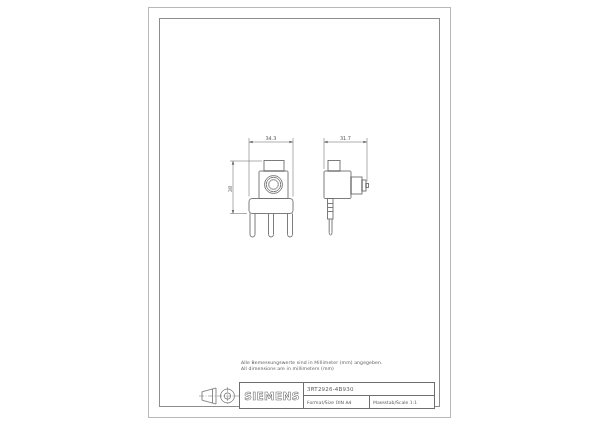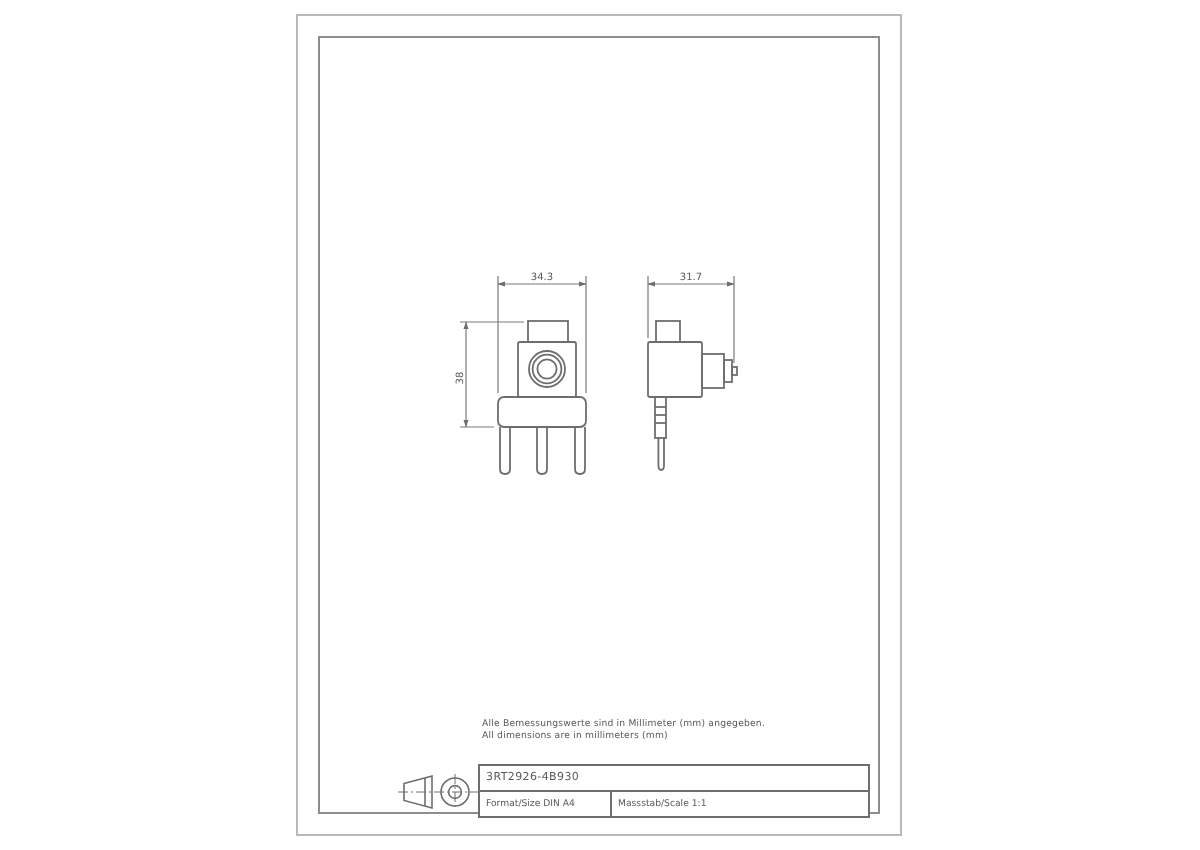--- a/index.html
+++ b/index.html
@@ -120,20 +120,25 @@
       <line x1="226.5" y1="386" x2="226.5" y2="404" stroke-width="0.5" stroke-dasharray="5 1.5 1 1.5"></line>
     </g>
   </svg>
 
   <div class="notes">
     <div>Alle Bemessungswerte sind in Millimeter (mm) angegeben.</div>
     <div>All dimensions are in millimeters (mm)</div>
   </div>
 
   <div class="titleblock">
+    <div class="tb-brand">
+      <svg width="58" height="15" viewBox="0 0 58 15">
+        <text x="29" y="11.5" text-anchor="middle" font-size="10.5" font-weight="bold" letter-spacing="0.4" fill="none" stroke="#6a6a6a" stroke-width="0.55" font-family="DejaVu Sans, Liberation Sans, sans-serif">SIEMENS</text>
+      </svg>
+    </div>
     <div class="tb-right">
       <div class="tb-number">3RT2926-4B930</div>
       <div class="tb-bottom">
         <div class="tb-format">Format/Size DIN A4</div>
         <div class="tb-scale">Massstab/Scale 1:1</div>
       </div>
     </div>
   </div>
 </div>
 

